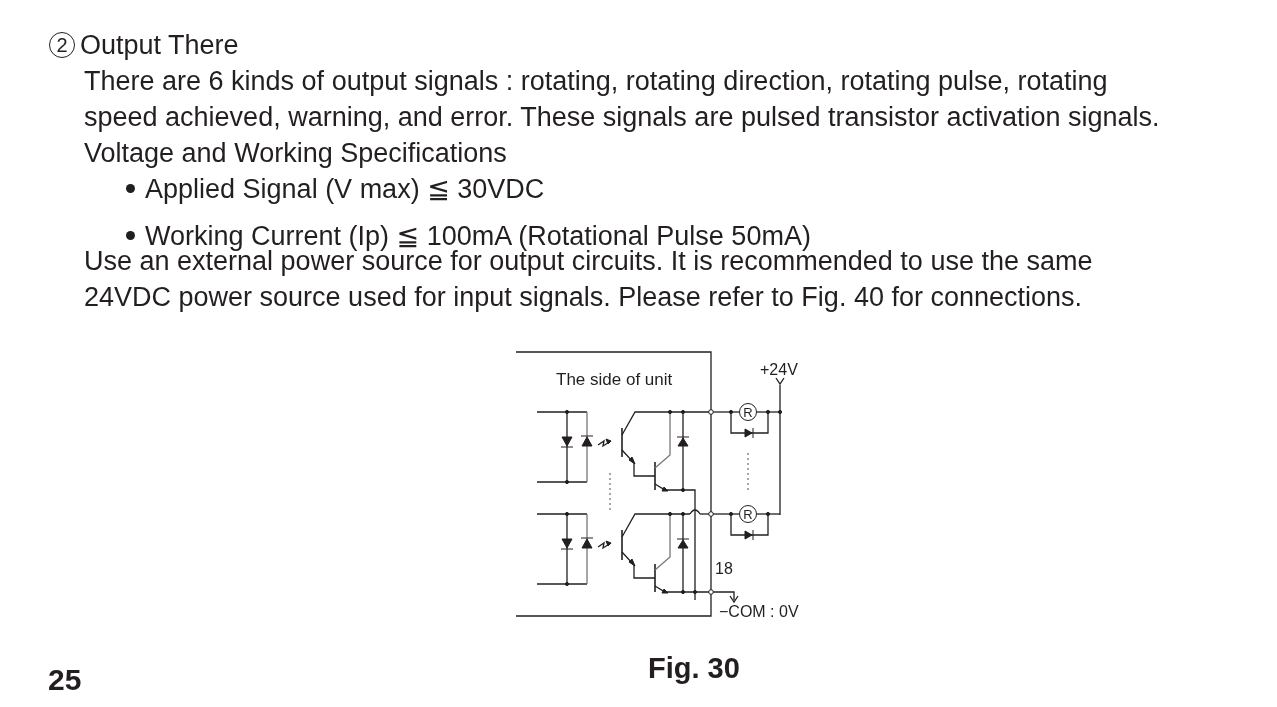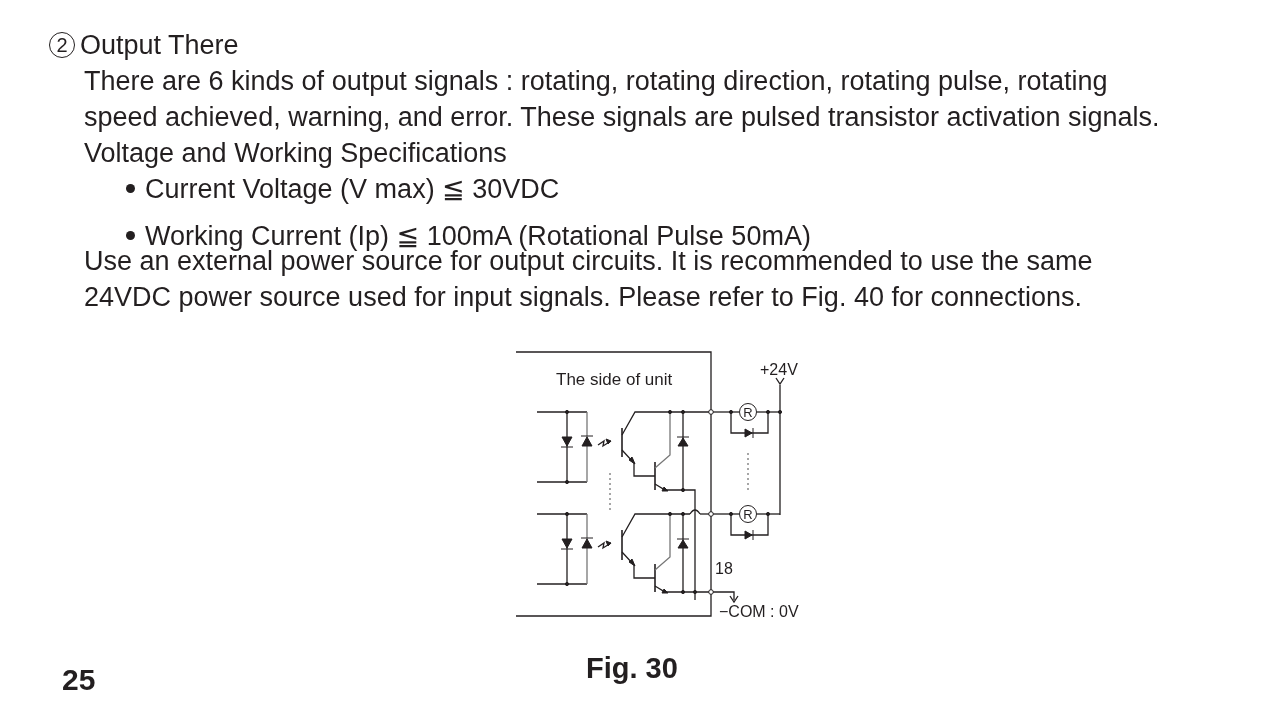--- a/index.html
+++ b/index.html
@@ -6,38 +6,38 @@
   body { width: 1277px; height: 707px; position: relative; overflow: hidden;
          font-family: "Liberation Sans", sans-serif; color: #231f20; }
   .heading { position: absolute; left: 49px; top: 29px; font-size: 27px; line-height: 32px; white-space: nowrap; }
   .heading .circ { display: inline-block; width: 24px; height: 24px; border: 1.5px solid #231f20; border-radius: 50%;
                    font-size: 20px; line-height: 24px; text-align: center; vertical-align: 2px; margin-right: 5px; }
   .line { position: absolute; font-size: 27px; line-height: 32px; white-space: nowrap; }
   .para { left: 84px; }
   .bullet { left: 126px; }
   .bullet .dot { display: inline-block; width: 9px; height: 9px; background: #231f20; border-radius: 50%;
                  vertical-align: 5px; margin-right: 10px; }
-  .page-num { position: absolute; left: 62px; top: 663px; font-size: 30px; font-weight: bold; }
-  .fig-cap { position: absolute; left: 586px; top: 652px; font-size: 29px; font-weight: bold; }
+  .page-num { position: absolute; left: 48px; top: 663px; font-size: 30px; font-weight: bold; }
+  .fig-cap { position: absolute; left: 648px; top: 652px; font-size: 29px; font-weight: bold; }
   svg.diagram { position: absolute; left: 0; top: 0; }
   svg text { font-family: "Liberation Sans", sans-serif; fill: #231f20; }
 </style>
 </head>
 <body>
 
 <div class="heading">
   <span class="circ">2</span><span>Output There</span>
 </div>
 
 <div class="line para" style="top:65px">There are 6 kinds of output signals : rotating, rotating direction, rotating pulse, rotating</div>
 <div class="line para" style="top:101px">speed achieved, warning, and error. These signals are pulsed transistor activation signals.</div>
 <div class="line para" style="top:137px">Voltage and Working Specifications</div>
 
 <div class="line bullet" style="top:173px">
-  <span class="dot"></span><span>Current Voltage (V max) ≦ 30VDC</span>
+  <span class="dot"></span><span>Applied Signal (V max) ≦ 30VDC</span>
 </div>
 <div class="line bullet" style="top:220px">
   <span class="dot"></span><span>Working Current (Ip) ≦ 100mA (Rotational Pulse 50mA)</span>
 </div>
 
 <div class="line para" style="top:245px">Use an external power source for output circuits. It is recommended to use the same</div>
 <div class="line para" style="top:281px">24VDC power source used for input signals. Please refer to Fig. 40 for connections.</div>
 
 <svg class="diagram" width="1277" height="707">
   <g stroke="#231f20" stroke-width="1.3" fill="none">

